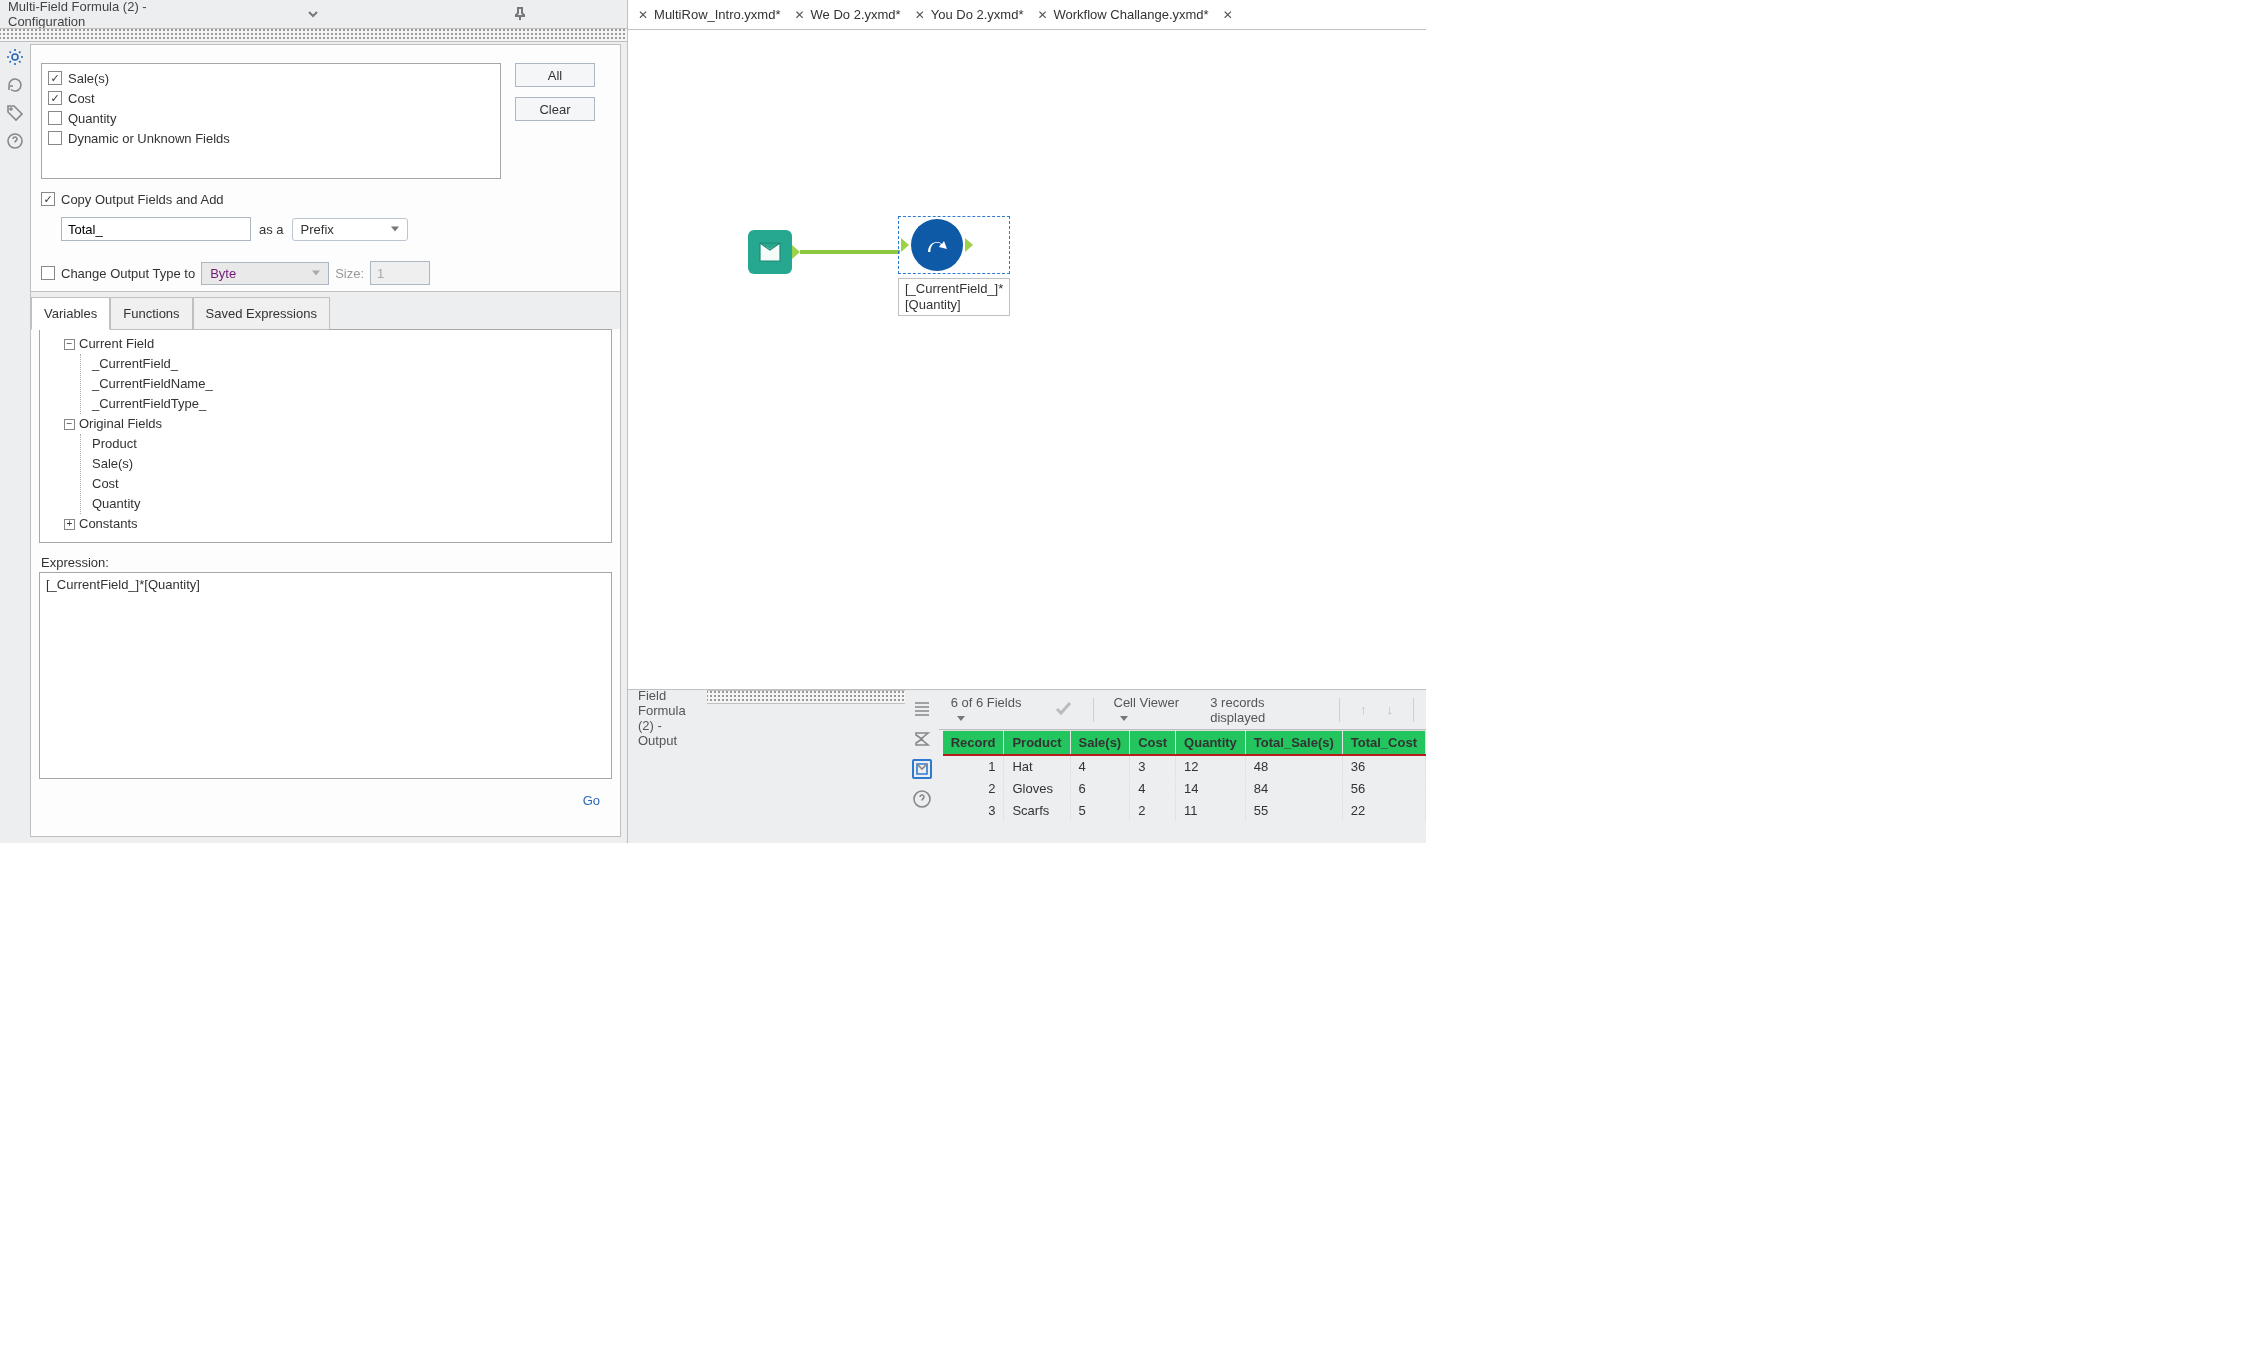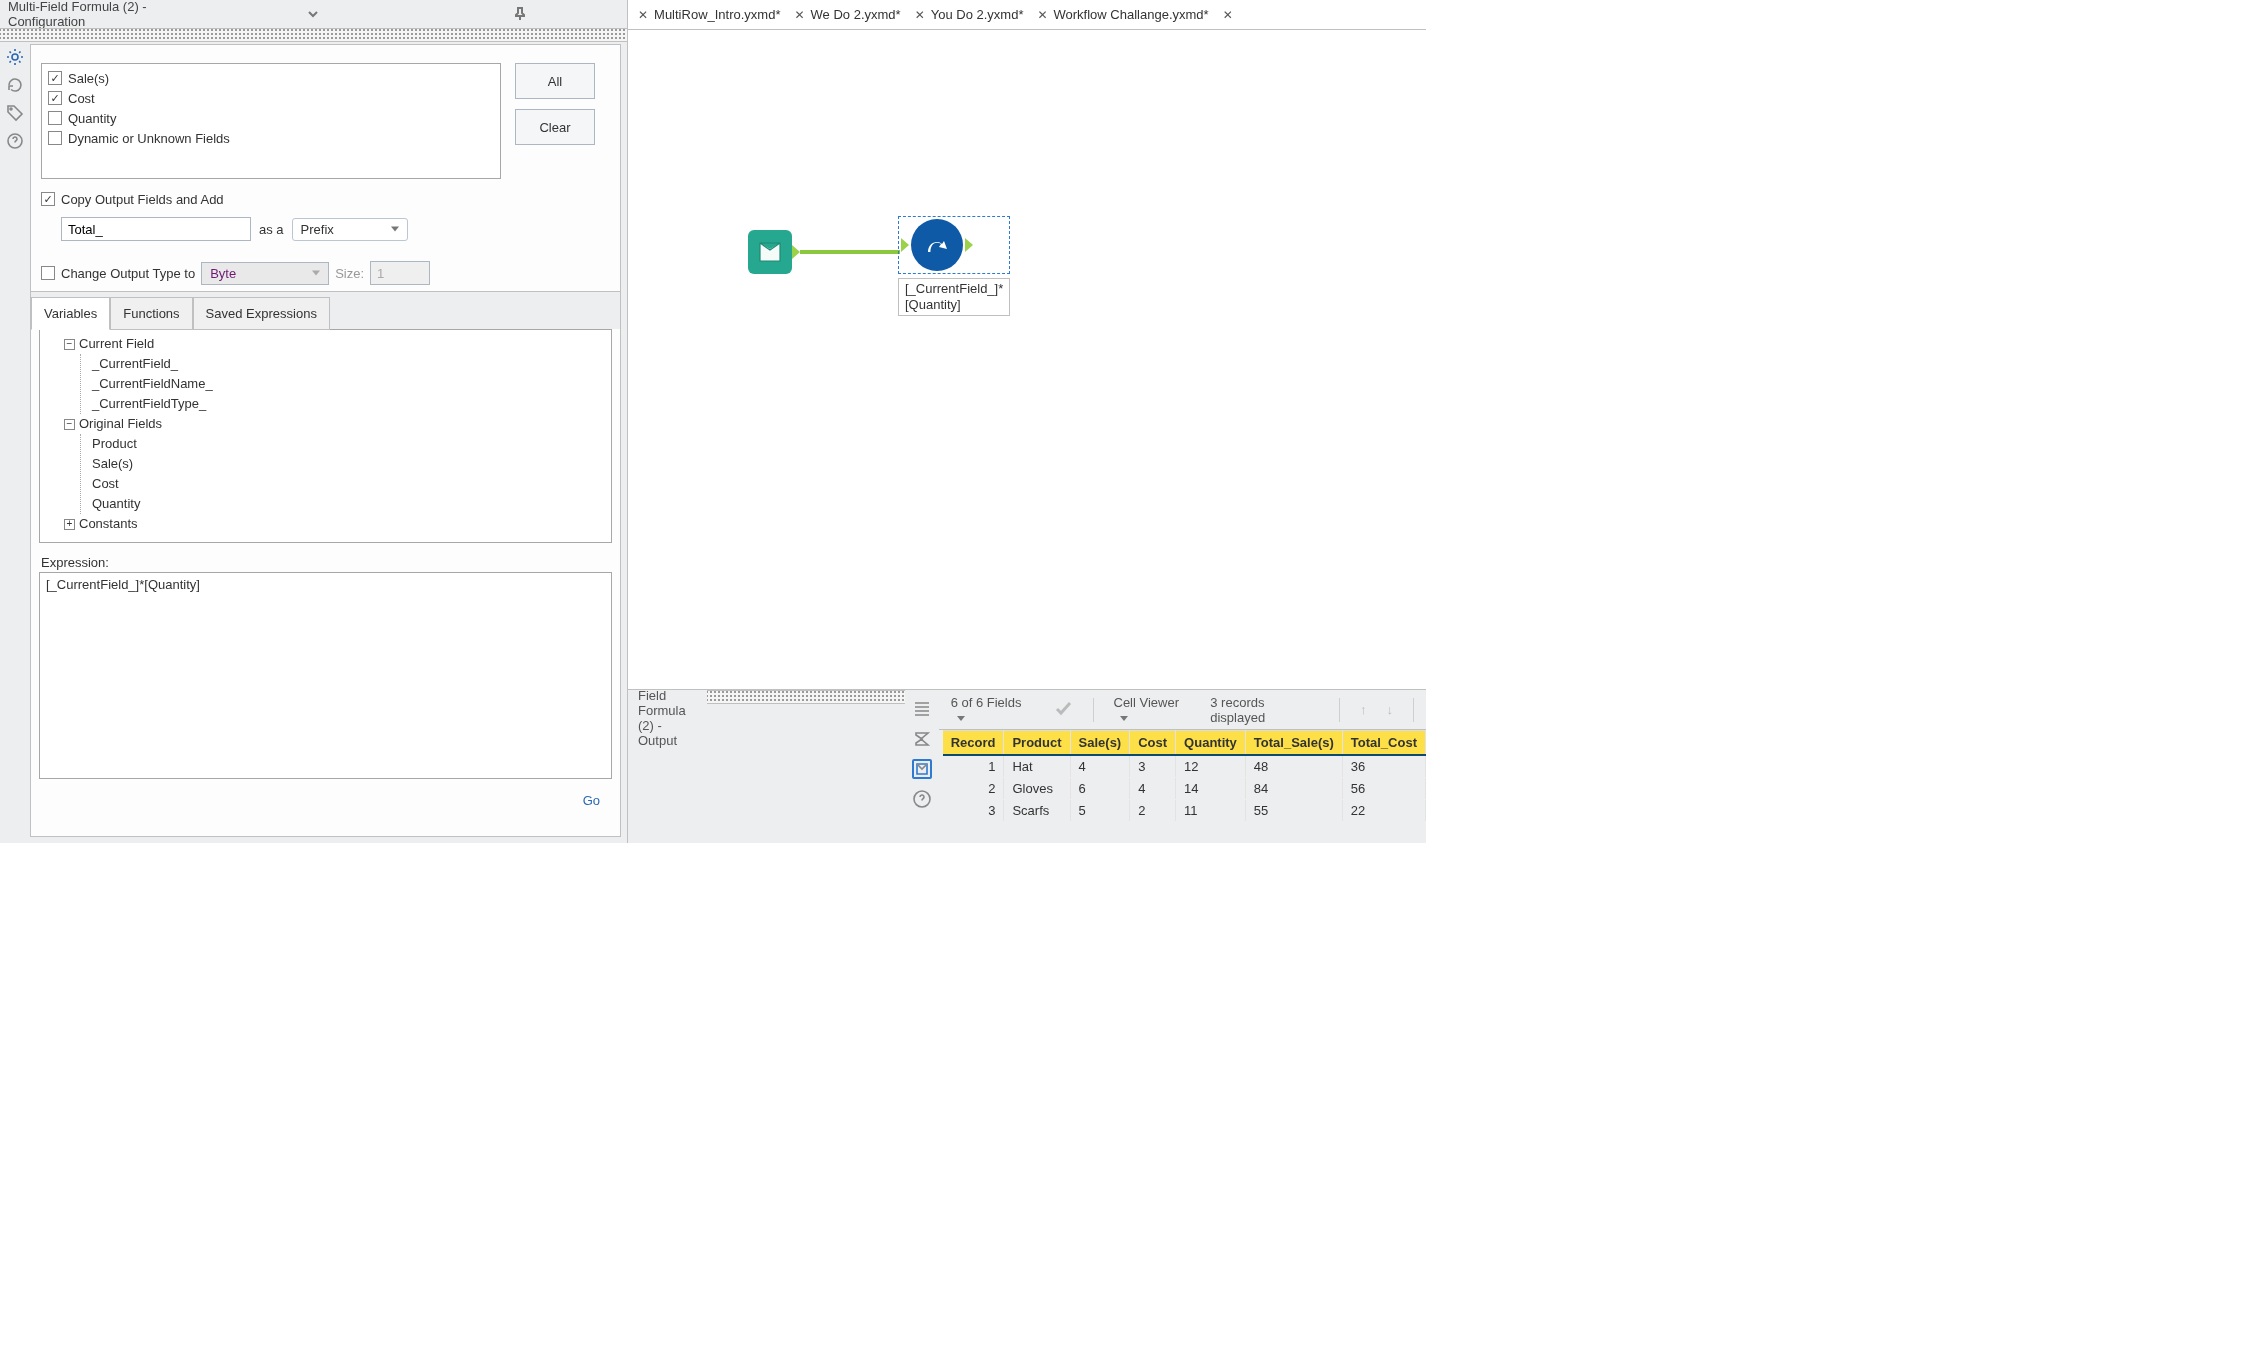--- a/index.html
+++ b/index.html
@@ -19,21 +19,21 @@
     .config-area {flex:1; background:#fdfdfd; border:1px solid #c0c0c0; margin:2px 6px 6px 0; display:flex; flex-direction:column; overflow:hidden;}
     .pad {padding:8px 10px;}
     .row {display:flex; align-items:center; gap:8px;}
     .select-box {border:1px solid #bcc6d3; border-radius:3px; padding:3px 22px 3px 8px; background:#fff; position:relative; min-width:118px;}
     .select-box::after {content:""; position:absolute; right:8px; top:50%; transform:translateY(-50%); border-left:4px solid transparent; border-right:4px solid transparent; border-top:5px solid #777;}
     .fields-row {display:flex; gap:14px; align-items:flex-start; margin-top:10px;}
     .fields-list {border:1px solid #a7a7a7; background:#fff; width:460px; height:116px; padding:4px 6px;}
     .chk-row {display:flex; align-items:center; gap:6px; height:20px;}
     .chk {width:14px; height:14px; border:1px solid #888; background:#fff; display:flex; align-items:center; justify-content:center;}
     .chk.on::before {content:"✓"; font-size:11px; line-height:1; color:#333;}
-    .btn {border:1px solid #adb7c4; background:#f5f6f7; width:80px; height:36px; display:flex; align-items:center; justify-content:center; cursor:pointer;}
+    .btn {border:1px solid #adb7c4; background:#f5f6f7; width:80px; height:24px; display:flex; align-items:center; justify-content:center; cursor:pointer;}
     .text-input {border:1px solid #adb7c4; background:#fff; height:24px; padding:0 6px; width:190px;}
     .text-input.disabled {background:#efefef; color:#aaa; width:60px;}
     .type-select {border:1px solid #adb7c4; background:#e9e9e9; color:#701a75; padding:3px 22px 3px 8px; position:relative; min-width:128px;}
     .type-select::after {content:""; position:absolute; right:8px; top:50%; transform:translateY(-50%); border-left:4px solid transparent; border-right:4px solid transparent; border-top:5px solid #aaa;}
     .size-lbl {color:#999;}
     
     .expr-area {border-top:1px solid #c0c0c0; flex:1; display:flex; flex-direction:column;}
     .tabs {display:flex; align-items:flex-end; background:#eceef0; padding-top:4px; gap:0;}
     .tab {padding:8px 12px; border:1px solid #c0c0c0; background:#f0f0f0; cursor:pointer; position:relative; top:1px;}
     .tab.active {background:#fff; border-bottom:1px solid #fff;}
@@ -72,21 +72,21 @@
     .res-title {height:26px; display:flex; align-items:center; padding:0 10px; color:#555;}
     .res-body {flex:1; display:flex;}
     .res-icons {width:34px; display:flex; flex-direction:column; align-items:center; padding-top:8px; gap:8px;}
     .res-icons .ico {width:22px; height:22px; display:flex; align-items:center; justify-content:center;}
     .res-icons svg {stroke:#888; fill:none; stroke-width:1.6;}
     .res-main {flex:1; display:flex; flex-direction:column;}
     .res-toolbar {height:40px; display:flex; align-items:center; padding:0 12px; gap:20px; color:#555; border-bottom:1px solid #c0c0c0;}
     .sep {width:1px; height:24px; background:#cfcfcf;}
     .arrow-btn {color:#bbb;}
     .tbl {width:98%; border-collapse:collapse; margin-left:4px;}
-    .tbl th {text-align:left; font-weight:600; padding:4px 8px; border-bottom:2px solid #0c4a6e; border-right:1px solid #e3e3e3; background:#fde047; border-top:1px solid #ddd;margin-top:30px;}
+    .tbl th {text-align:left; font-weight:600; padding:4px 8px; border-bottom:2px solid #b91c1c; border-right:1px solid #e3e3e3; background:#22c55e; border-top:1px solid #ddd;margin-top:30px;}
     .tbl td {padding:3px 8px; border-right:1px solid #e3e3e3; border-bottom:1px solid #eee;}
     .tbl td.rec {text-align:right; width:80px;}
     .caret-sm::after {content:""; display:inline-block; margin-left:6px; border-left:4px solid transparent; border-right:4px solid transparent; border-top:5px solid #777; vertical-align:middle;}
     .check-grey svg {stroke:#bbb; stroke-width:3; fill:none;}
     .row-selected .ico-sel {border:2px solid #2e7ad1;}
     .ico-box {width:20px;height:20px;border:1px solid #aaa;border-radius:2px;}
   </style>
 </head>
 <body>
 

